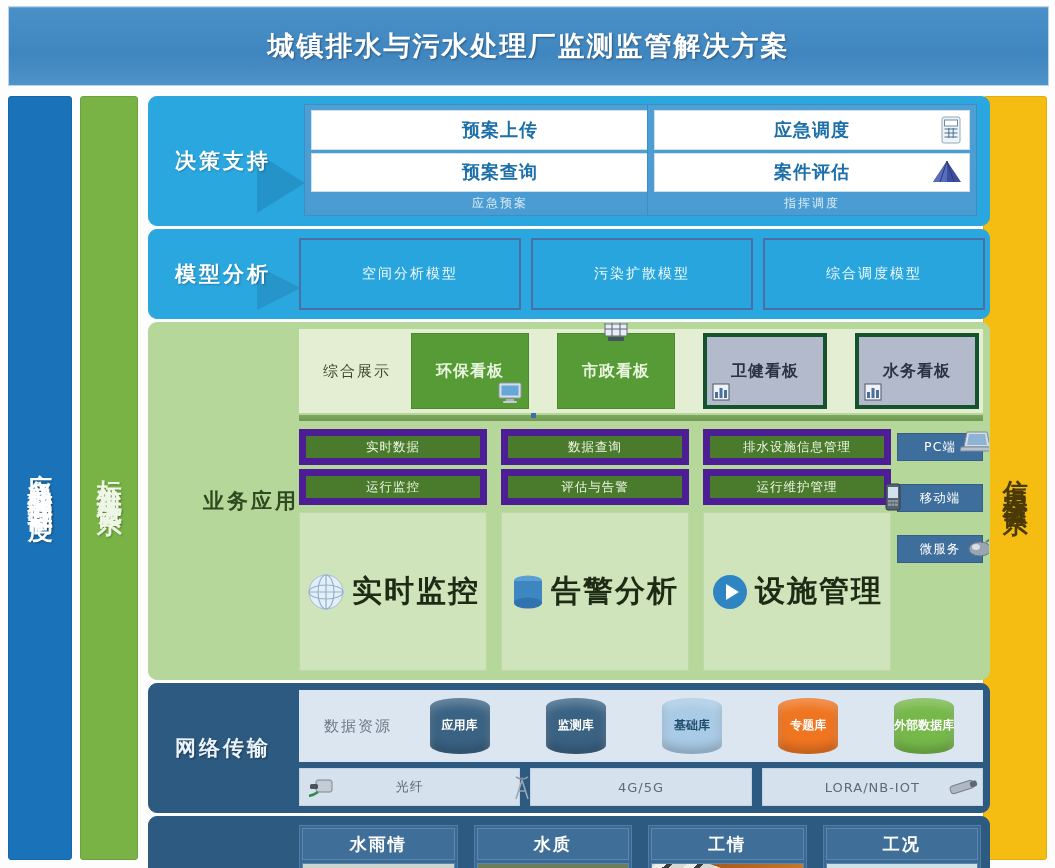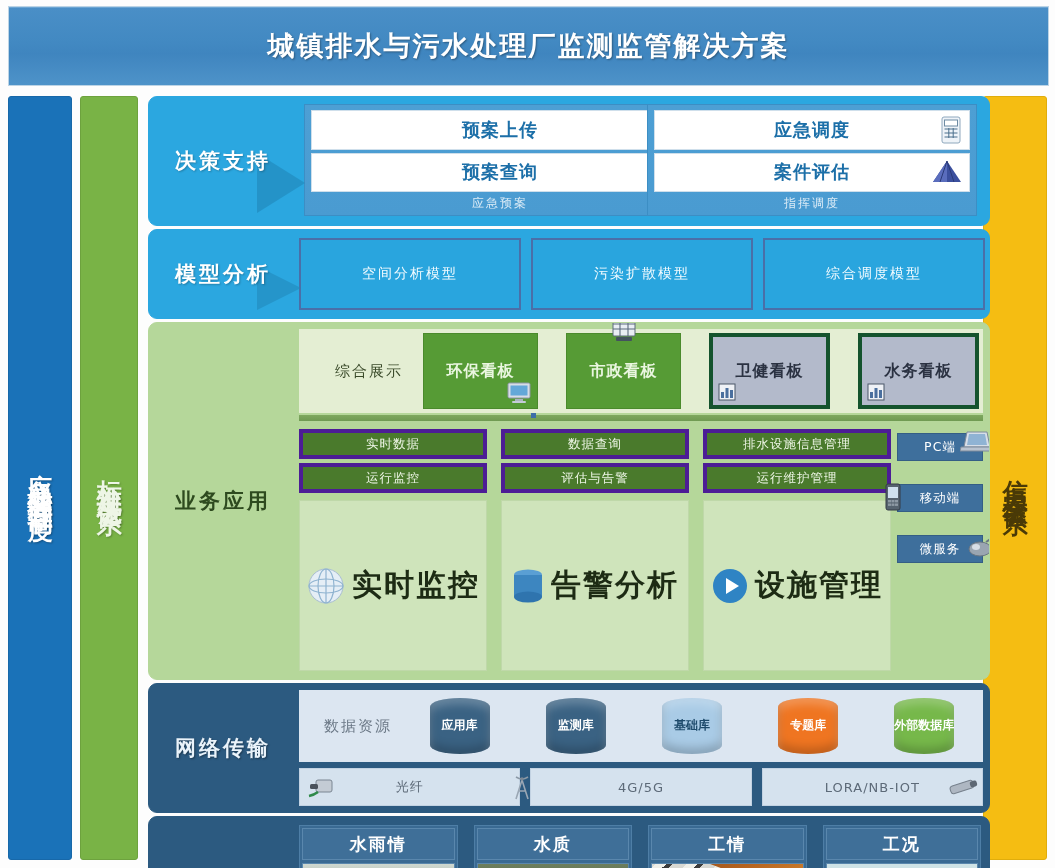--- a/index.html
+++ b/index.html
@@ -97,26 +97,26 @@
     display:flex;gap:10px;
   }
   .model-box{
     flex:1;background:#29a5de;border:2px solid #4a6fa8;
     display:flex;align-items:center;justify-content:center;
     color:#f2fbff;font-size:14px;letter-spacing:2px;
   }
 
   
   #layer-business{top:226px;height:356px;background:#b5d79a;border:1px solid #b5d79a;}
-  #layer-business .layer-label{color:#2e4a1f;font-size:21px;}
+  #layer-business .layer-label{color:#2e4a1f;font-size:21px;padding-left:28px;}
   .biz-inner{position:absolute;left:2px;right:6px;top:6px;bottom:8px;}
 
   .disp-row{
     position:absolute;left:0;right:0;top:0;height:84px;
-    background:#e4eed3;display:flex;align-items:center;padding-left:16px;box-sizing:border-box;
+    background:#e4eed3;display:flex;align-items:center;padding-left:4px;box-sizing:border-box;
   }
   .disp-label{width:108px;text-align:center;color:#3a4a2a;font-size:15px;letter-spacing:2px;}
   .disp-tiles{flex:1;display:flex;gap:28px;padding-right:4px;height:76px;}
   .disp-tile{
     flex:1;display:flex;align-items:center;justify-content:center;position:relative;
     font-size:16px;font-weight:bold;letter-spacing:1px;
   }
   .disp-tile.green{background:#569b35;color:#eaf6e0;border:1px solid #4a8a2c;}
   .disp-tile.gray{background:#b3bacb;color:#2b3242;border:4px solid #14532d;}
   .disp-tile .corner-ico{position:absolute;}
@@ -129,21 +129,21 @@
   }
 
   .biz-groups{
     position:absolute;left:0;right:92px;top:100px;bottom:0;
     display:flex;gap:14px;
   }
   .biz-group{flex:1;display:flex;flex-direction:column;}
   .biz-pill{
     height:22px;background:#4a7a2c;color:#eef6e6;
     display:flex;align-items:center;justify-content:center;
-    font-size:12.5px;letter-spacing:1px;margin-bottom:4px;border:4px solid #4c1d95;
+    font-size:12.5px;letter-spacing:1px;margin-bottom:4px;border:7px solid #4c1d95;
   }
   .biz-big{
     flex:1;background:#cfe4bb;border:1px solid #bfd8a9;position:relative;
     display:flex;align-items:center;justify-content:center;gap:6px;margin-top:3px;
   }
   .biz-big .bname{color:#1d2b14;font-size:30px;font-weight:bold;letter-spacing:2px;}
 
   .terminals{
     position:absolute;right:0;top:104px;width:86px;height:130px;
     display:flex;flex-direction:column;justify-content:space-between;

